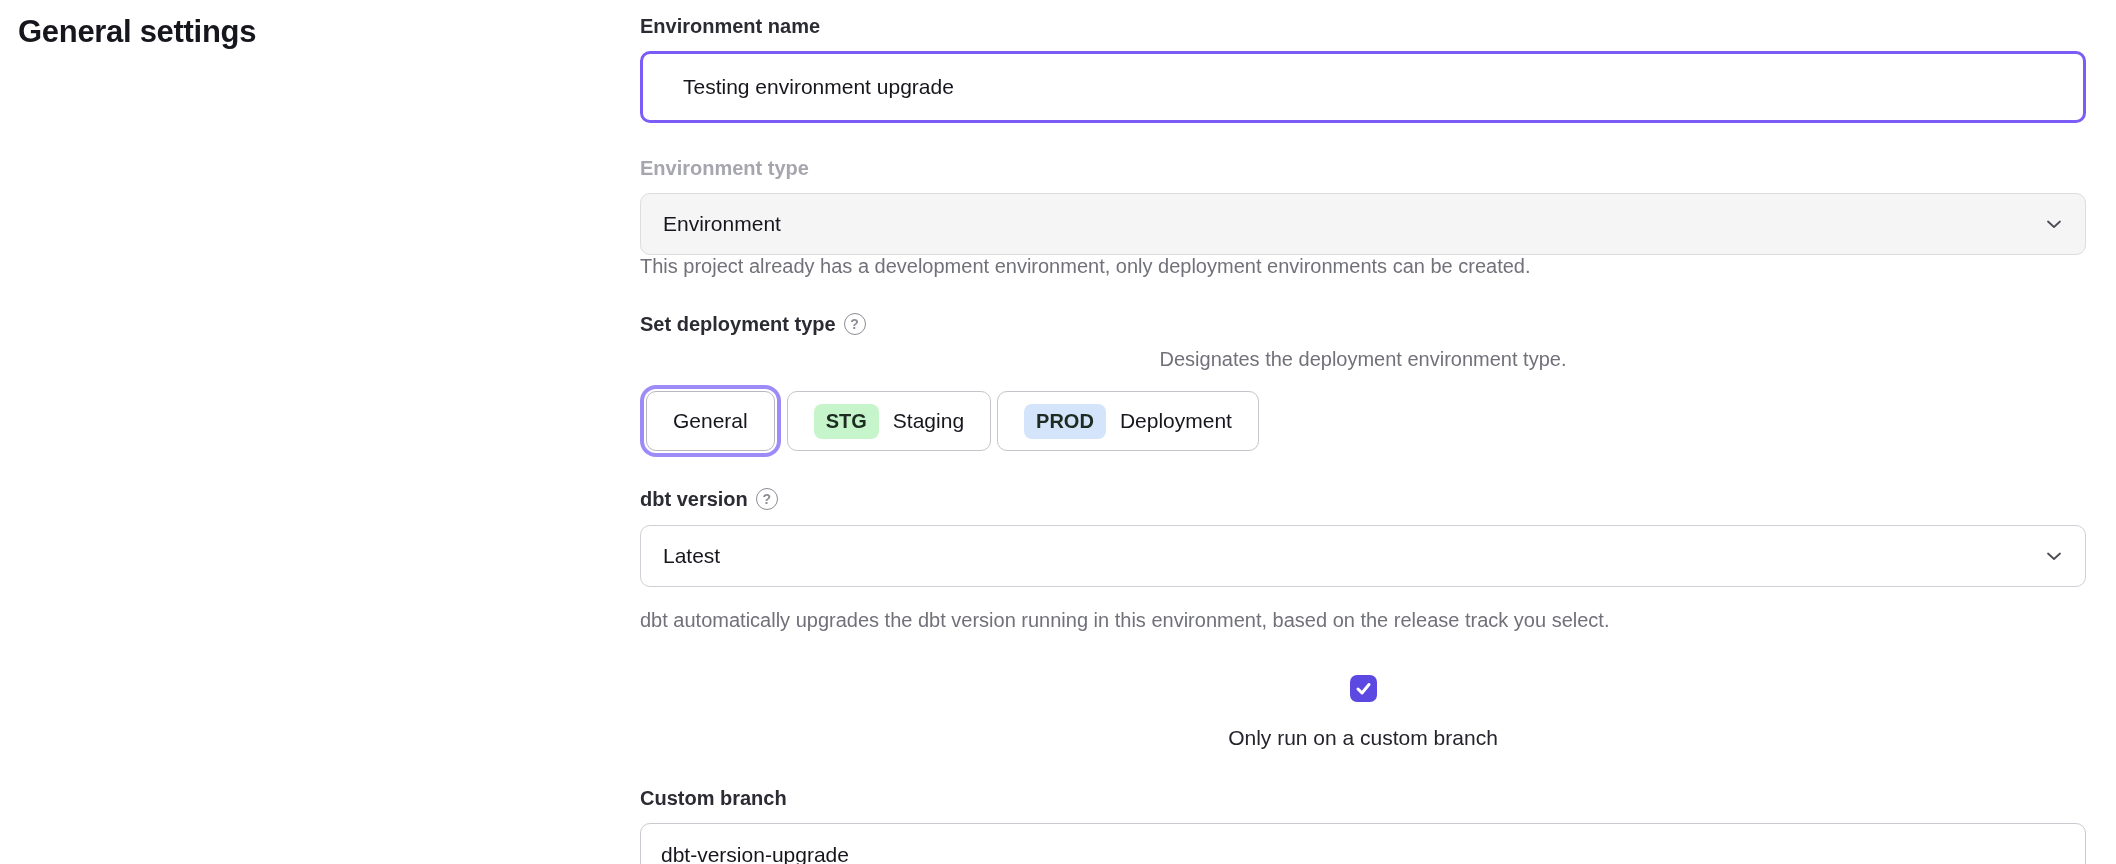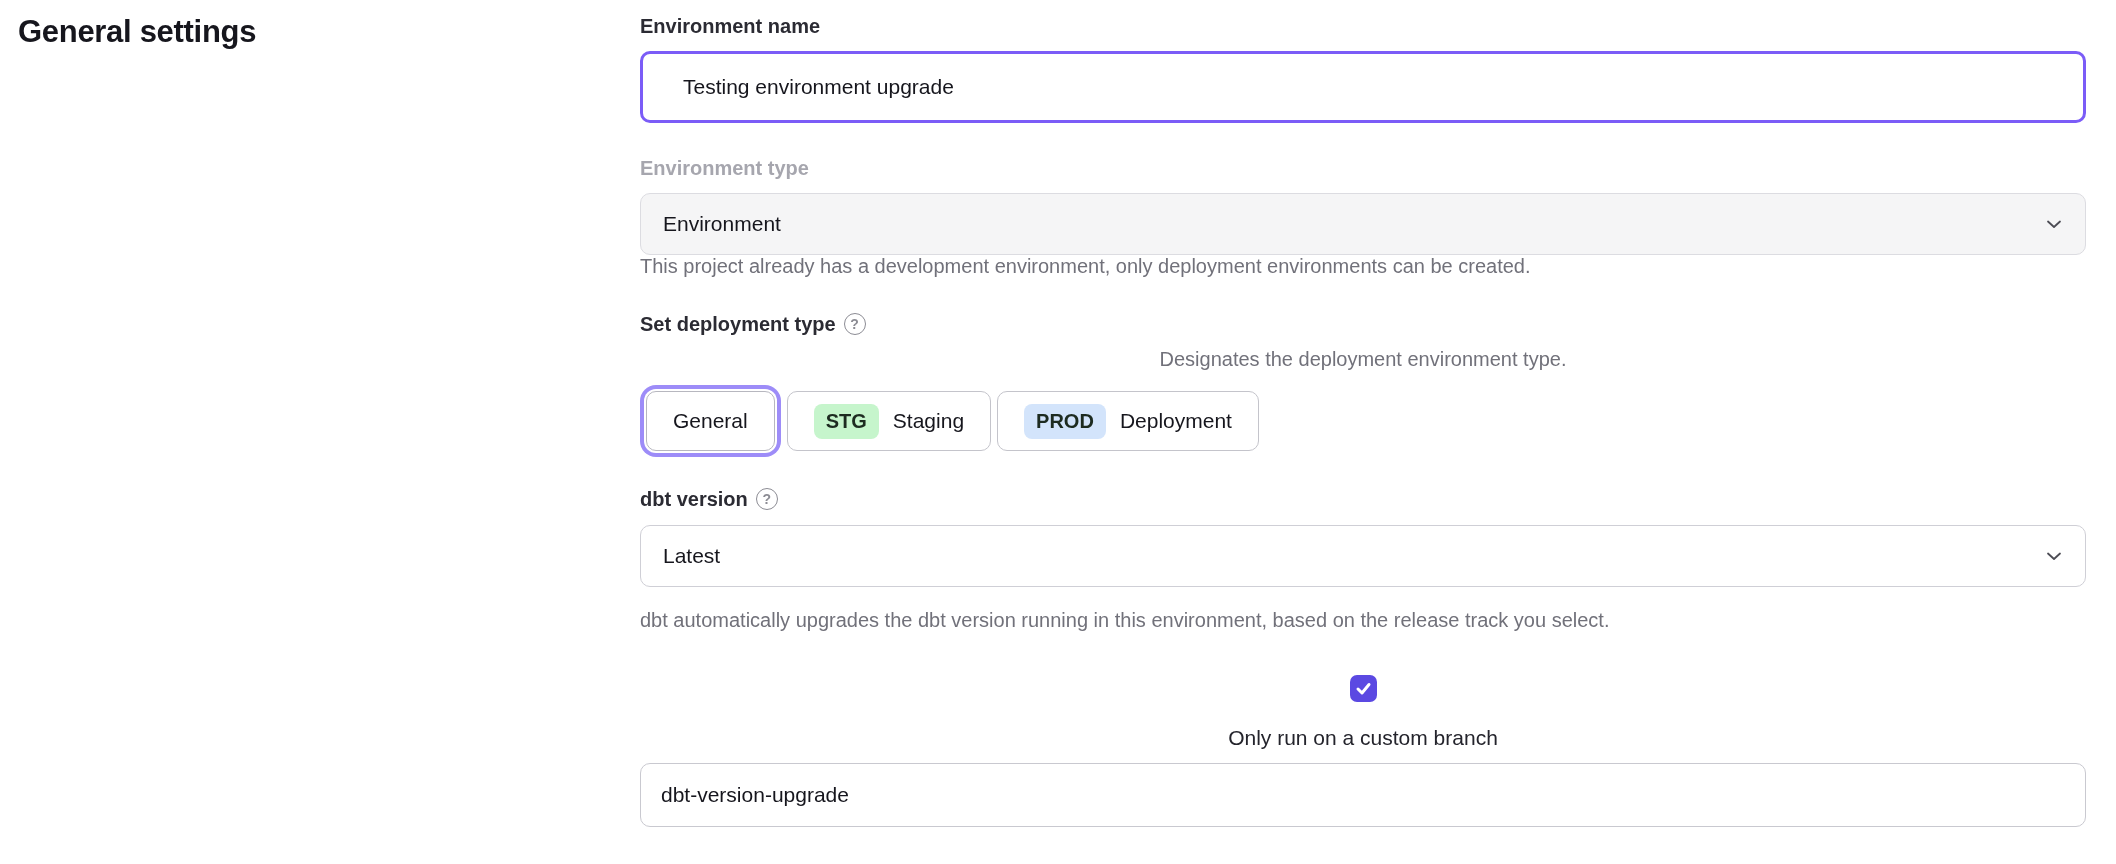--- a/index.html
+++ b/index.html
@@ -131,16 +131,17 @@
     <div class="check-row mt-check">
       <span class="checkbox">
         <svg width="17" height="17" viewBox="0 0 17 17" fill="none">
           <path d="M3 9 L7 13 L14 4.5" stroke="#ffffff" stroke-width="3" stroke-linecap="round" stroke-linejoin="round"></path>
         </svg>
       </span>
       <span class="check-label">Only run on a custom branch</span>
     </div>
 
     
+    <div class="field-label mt-label5">Custom branch</div>
     <input class="text-input mt-input2" type="text" value="dbt-version-upgrade" style="">
 
   </div>
 </div>
 
 </body></html>

